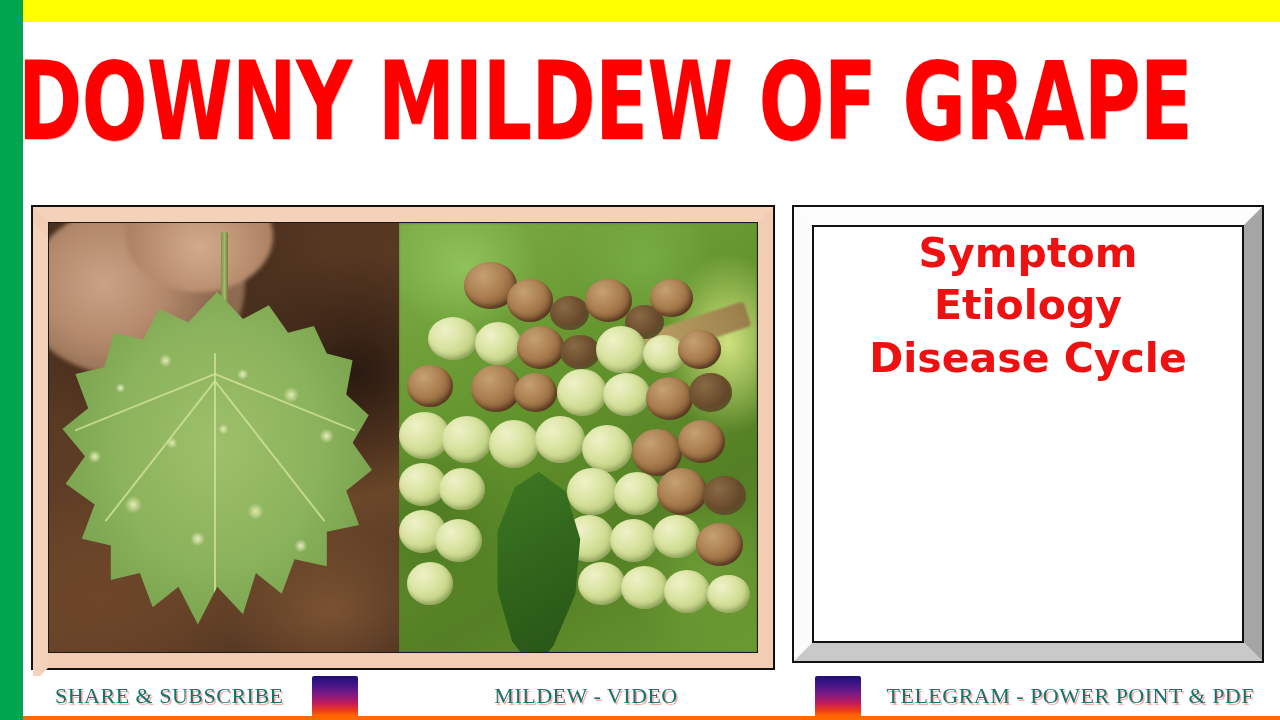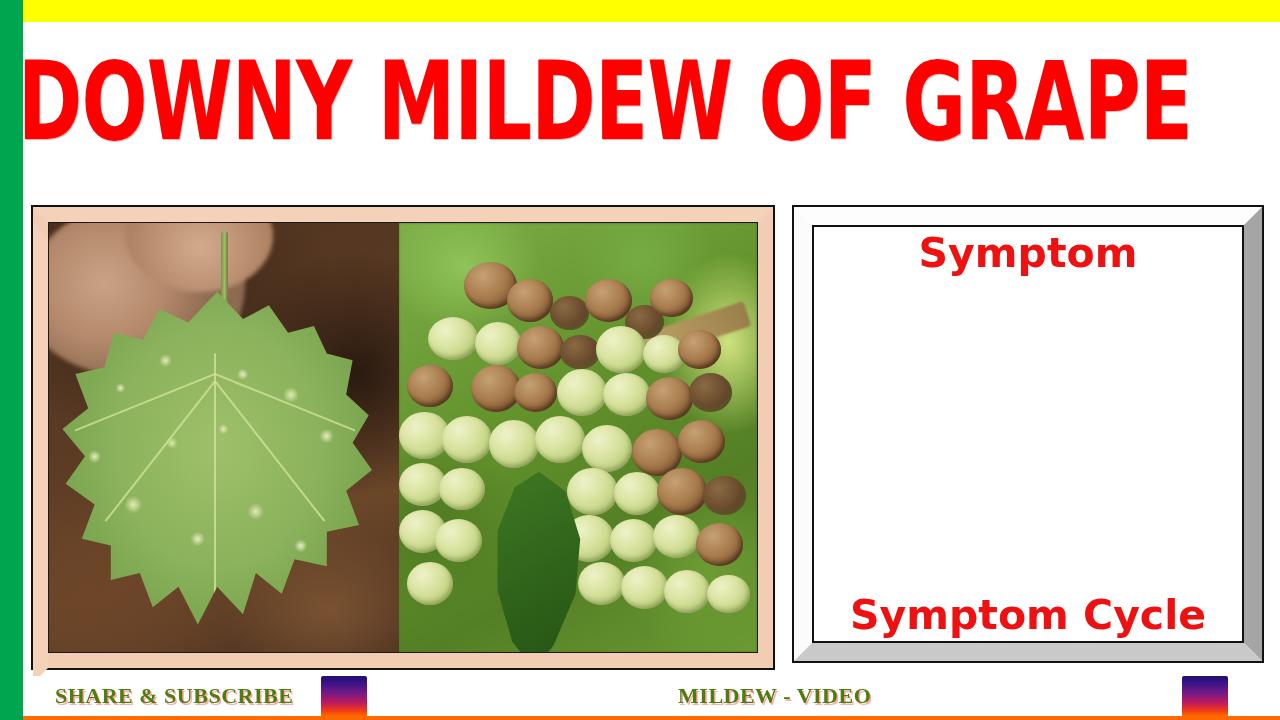--- a/index.html
+++ b/index.html
@@ -238,21 +238,21 @@
   }
   .tf-inner {
     position: absolute;
     left: 18px; top: 18px; right: 18px; bottom: 18px;
     border: 2px solid #111111;
     box-sizing: border-box;
     background: #ffffff;
     display: flex;
     flex-direction: column;
     align-items: center;
-    justify-content: space-between;
+    justify-content: flex-start;
   }
   .tf-line {
     color: #ee1111;
     font-family: "DejaVu Sans", sans-serif;
     font-weight: 700;
     font-size: 41px;
     line-height: 1.28;
     white-space: nowrap;
   }
 
@@ -263,23 +263,23 @@
     width: 1257px; height: 44px;
     background: #ffffff;
     border-bottom: 4px solid #ff6a00;
     border-radius: 10px 10px 0 0;
     box-sizing: border-box;
     display: flex;
     align-items: center;
     z-index: 6;
   }
   .bb-text {
-    color: #4d7c0f;
+    color: #0f766e;
     font-family: "Liberation Serif", "DejaVu Serif", serif;
-    font-weight: 700;
+    font-weight: 400;
     font-size: 22px;
     letter-spacing: 0.5px;
     white-space: nowrap;
     text-shadow: 1.5px 1.5px 0 rgba(255,140,140,0.75);
   }
   .bb-grad {
     width: 46px;
     height: 40px;
     background: linear-gradient(180deg, #1d1070 0%, #3a1487 18%, #7b1a84 45%, #c31b5a 68%, #ef3a18 86%, #ff6a00 100%);
     border-radius: 2px 2px 0 0;
@@ -380,28 +380,30 @@
   </div>
 </div>
 
 <div class="text-frame">
   <div class="tf-top"></div>
   <div class="tf-left"></div>
   <div class="tf-right"></div>
   <div class="tf-bottom"></div>
   <div class="tf-inner">
     <div class="tf-line">Symptom</div>
-    <div class="tf-line">Symptom Cycle</div>
+    <div class="tf-line">Etiology</div>
+    <div class="tf-line">Disease Cycle</div>
   </div>
 </div>
 
 <div class="bottom-bar">
   <div style="width:32px"></div>
   <div class="bb-text">SHARE &amp; SUBSCRIBE</div>
   <div style="width:28px"></div>
   <div class="bb-grad"></div>
   <div class="spacer"></div>
   <div class="bb-text">MILDEW - VIDEO</div>
   <div class="spacer"></div>
   <div class="bb-grad"></div>
   <div style="width:26px"></div>
+  <div class="bb-text">TELEGRAM - POWER POINT &amp; PDF</div>
   <div style="width:26px"></div>
 </div>
 
 </body></html>

